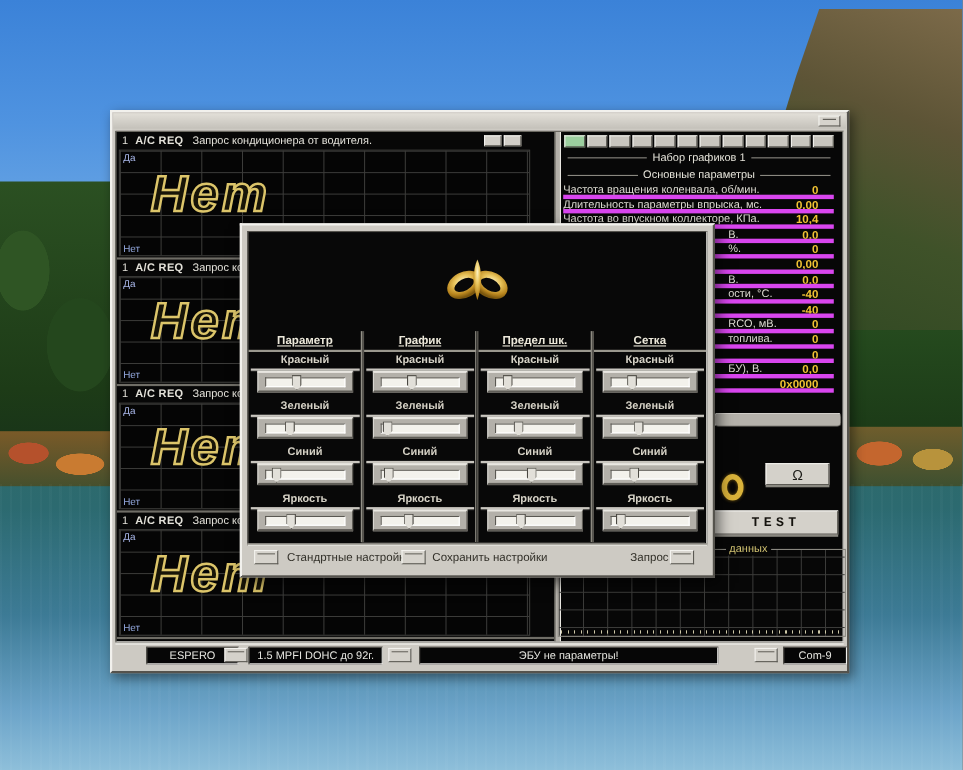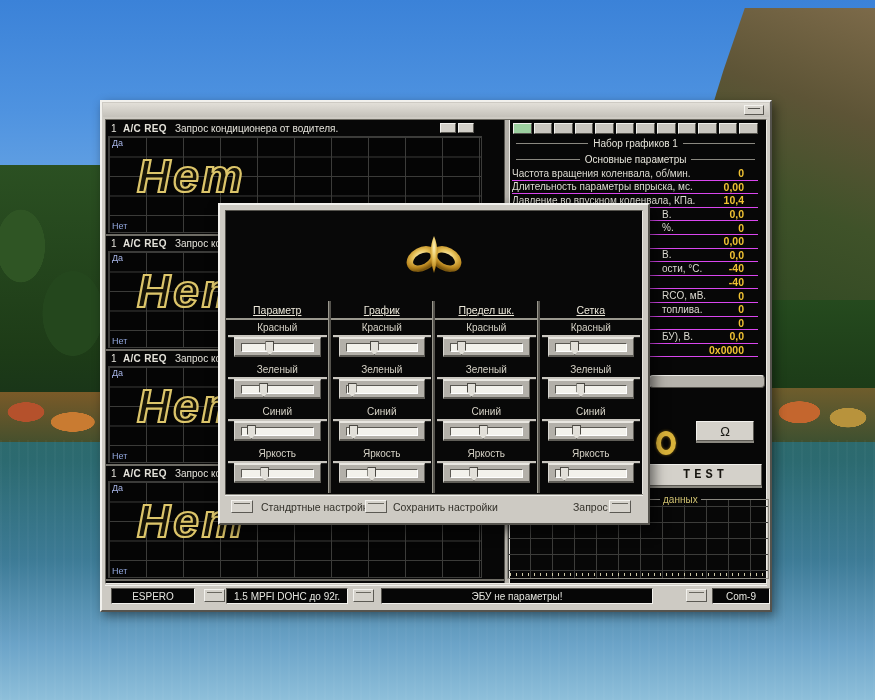--- a/index.html
+++ b/index.html
@@ -73,21 +73,21 @@
   
   .rpanel{position:absolute;left:403px;right:0;top:0;bottom:0;color:#dddbd2;}
   .toolbar{position:absolute;left:4px;right:8px;top:3px;height:11px;display:flex;gap:2px;}
   .tbtn{flex:1;background:#c9c6bf;border:1px solid;border-color:#f0efeb #55534d #55534d #f0efeb;box-sizing:border-box;}
   .tbtn.active{background:#9ccf9f;}
   .grp-title{position:absolute;left:2px;right:6px;height:12px;display:flex;align-items:center;
     font-size:10px;color:#e6e4da;white-space:nowrap;}
   .grp-title::before,.grp-title::after{content:"";flex:1;height:1px;background:#8a8880;margin:0 5px;}
   .gt1{top:17px}.gt2{top:33px}
   .params{position:absolute;left:3px;right:8px;top:47px;}
-  .prow{height:13.6px;display:flex;align-items:center;border-bottom:1px solid #d946ef;
+  .prow{height:13.6px;display:flex;align-items:flex-start;border-bottom:4px solid #d946ef;
     box-sizing:border-box;overflow:hidden;}
   .plab{flex:1;font-size:10px;color:#dddbd2;white-space:nowrap;overflow:hidden;}
   .plab.frag{padding-left:150px;}
   .pval{font-size:10.5px;font-weight:bold;color:#f0c233;padding-right:14px;white-space:nowrap;}
   .rp-bar{position:absolute;left:140px;top:255px;width:114px;height:11px;background:#b5b2ab;
     border:1px solid;border-color:#ecebe6 #55534d #55534d #ecebe6;border-radius:4px;}
   .logo-frag{position:absolute;left:147px;top:311px;width:20px;height:24px;border-radius:50%;
     border:5px solid #d9b23a;box-shadow:inset 0 0 3px #7a5c10,0 0 3px #7a5c10;box-sizing:border-box;}
   .book-btn{position:absolute;left:187px;top:301px;width:58px;height:20px;background:#d4d1ca;
     border:1px solid;border-color:#f2f1ed #5b5953 #5b5953 #f2f1ed;box-sizing:border-box;
@@ -109,33 +109,33 @@
 
   
   .statusbar{position:absolute;left:3px;right:3px;bottom:3px;height:21px;background:#cdcac3;
     border-top:1px solid #f2f1ed;}
   .sb-box{position:absolute;top:2px;height:16px;background:#060606;color:#e6e6e0;font-size:10px;
     text-align:center;line-height:15px;border:1px solid;border-color:#55534d #f2f1ed #f2f1ed #55534d;
     box-sizing:border-box;white-space:nowrap;overflow:hidden;}
   .sb-btn{position:absolute;top:3px;width:21px;height:13px;background:#d4d1ca;
     border:1px solid;border-color:#f2f1ed #5b5953 #5b5953 #f2f1ed;box-sizing:border-box;}
   .sb-btn::after{content:"";position:absolute;left:2px;right:2px;top:2px;height:1px;background:#6a6860;}
-  .sb-model{left:6px;width:84px}.sb-b1{left:99px}
+  .sb-model{left:28px;width:84px}.sb-b1{left:99px}
   .sb-engine{left:121px;width:122px}.sb-b2{left:248px}
   .sb-msg{left:276px;width:272px}.sb-b3{left:581px}
   .sb-port{left:607px;width:58px}
 
   
   .dialog{position:absolute;left:218px;top:203px;width:432px;height:322px;
     background:#cdcac3;border:2px solid;border-color:#f2f1ed #55534d #55534d #f2f1ed;
     box-sizing:border-box;box-shadow:4px 5px 12px rgba(0,0,0,.55);}
   .dlg-body{position:absolute;left:5px;top:5px;right:5px;height:286px;background:#080808;
     border:1px solid;border-color:#55534d #e8e6e0 #e8e6e0 #55534d;box-sizing:border-box;}
   .logo-zone{height:90px;display:flex;align-items:center;justify-content:center;}
-  .dcols{display:flex;height:192px;}
+  .dcols{display:flex;height:192px;font-weight:bold;}
   .dcol{flex:1;min-width:0;}
   .dcol + .dcol{border-left:2px solid #55534d;box-shadow:-1px 0 0 #9a988e;}
   .dhead{height:19px;display:flex;align-items:flex-end;justify-content:center;
     font-size:10.5px;color:#ece8da;text-decoration:underline;padding-bottom:2px;
     border-bottom:2px solid #9a988e;box-sizing:border-box;}
   .sgroup{height:42px;position:relative;}
   .slab{height:13px;text-align:center;font-size:10px;color:#d6d2c6;padding-top:2px;}
   .ridge{height:2px;margin:0 2px;background:#c9c6bf;box-shadow:0 1px 0 #2a2a28;}
   .tray{height:20px;margin:0 8px;background:#b3b0a9;position:relative;
     border:1px solid;border-color:#e9e7e1 #5f5d57 #5f5d57 #d8d6d0;
@@ -254,21 +254,21 @@
       <div class="params">
           <div class="prow">
     <span class="plab">Частота вращения коленвала, об/мин.</span>
     <span class="pval">0</span>
   </div>
           <div class="prow">
     <span class="plab">Длительность параметры впрыска, мс.</span>
     <span class="pval">0,00</span>
   </div>
           <div class="prow">
-    <span class="plab">Давление во впускном коленвала, КПа.</span>
+    <span class="plab">Частота во впускном коллекторе, КПа.</span>
     <span class="pval">10,4</span>
   </div>
           <div class="prow">
     <span class="plab frag">В.</span>
     <span class="pval">0,0</span>
   </div>
           <div class="prow">
     <span class="plab frag">%.</span>
     <span class="pval">0</span>
   </div>

